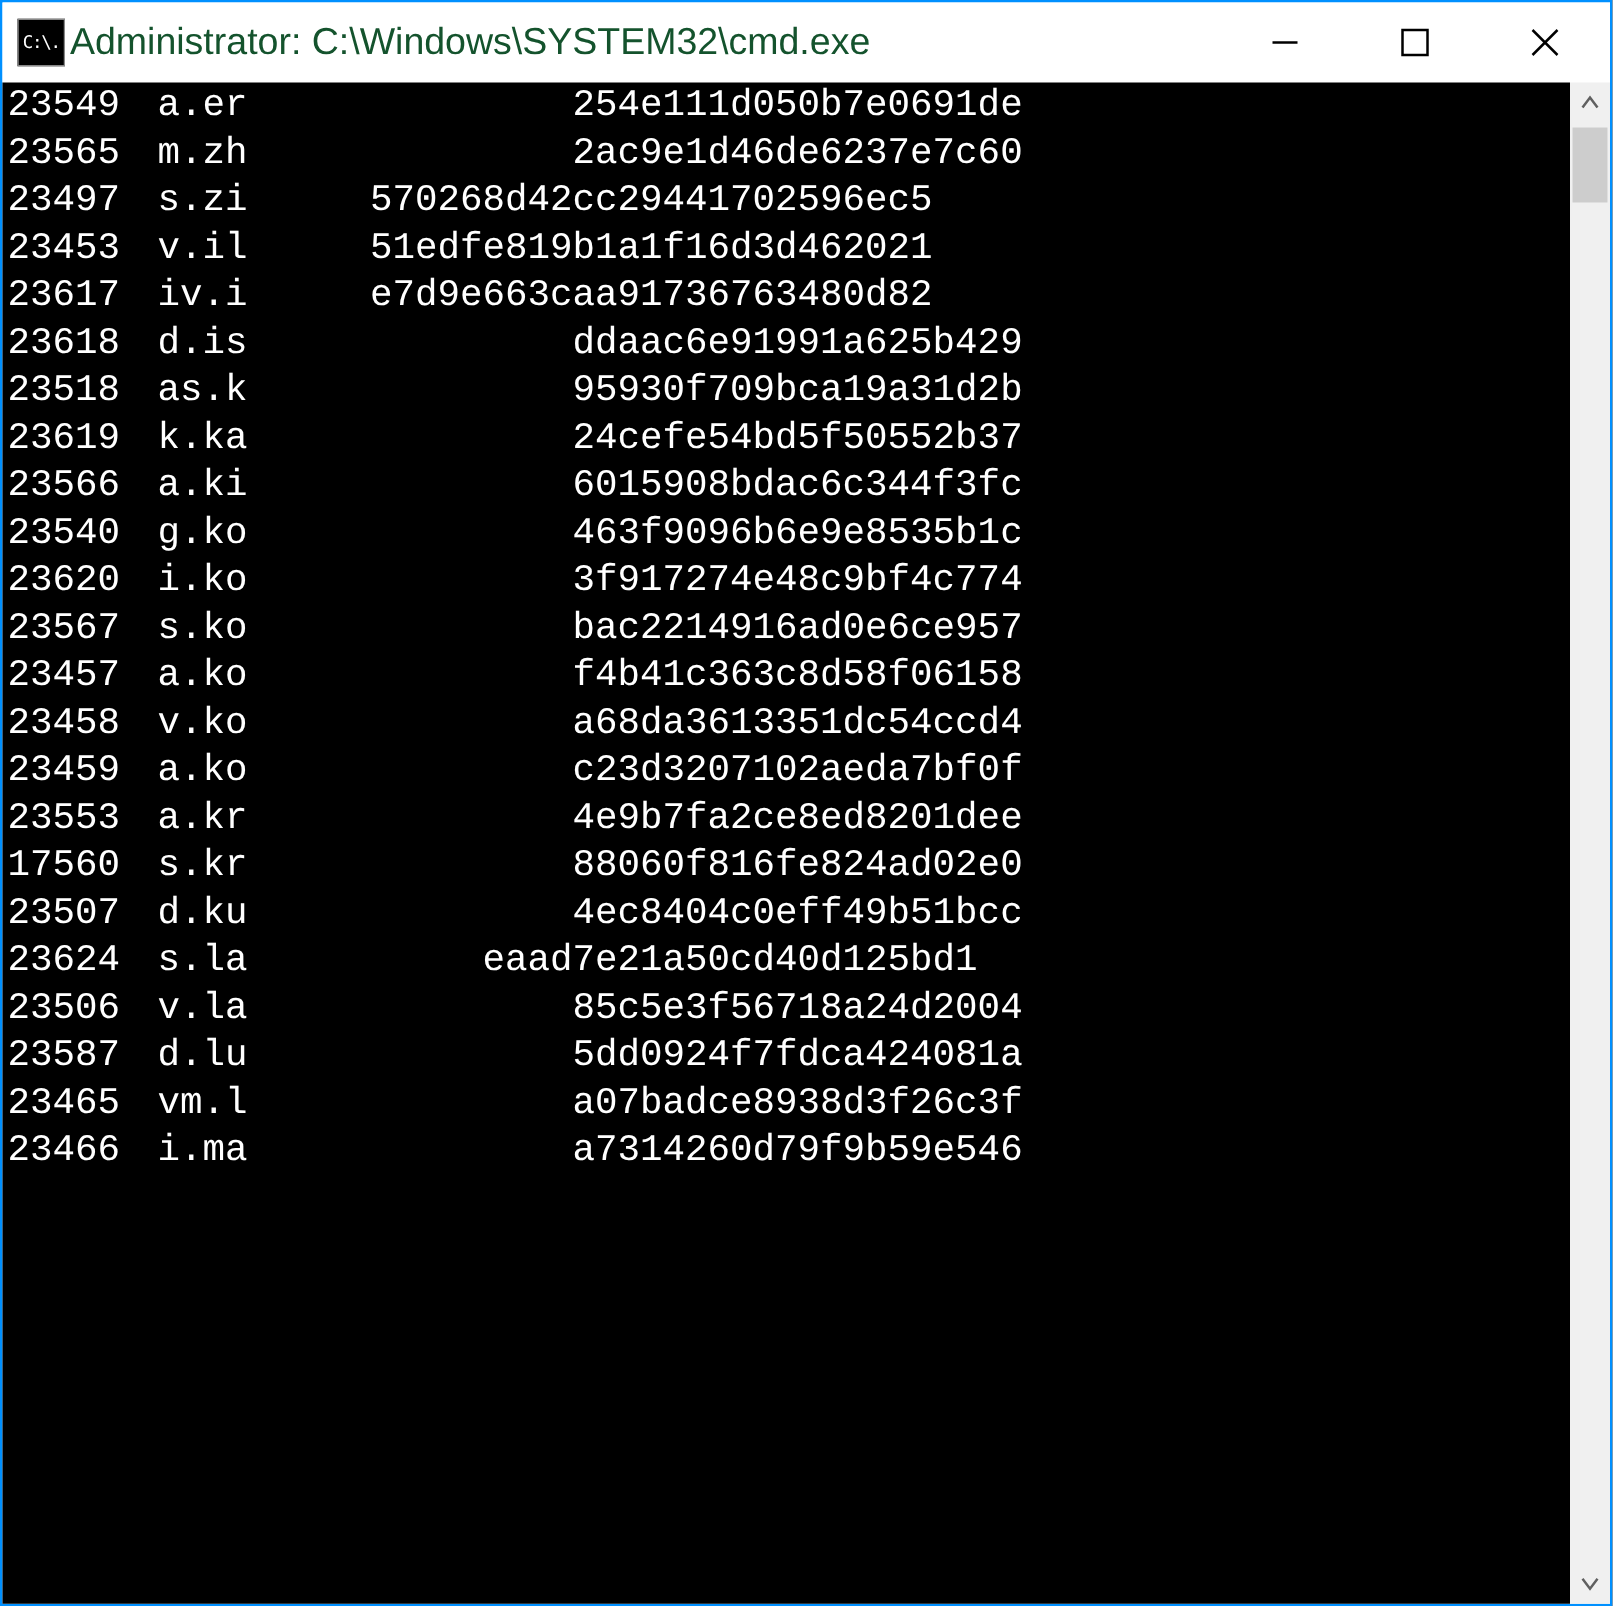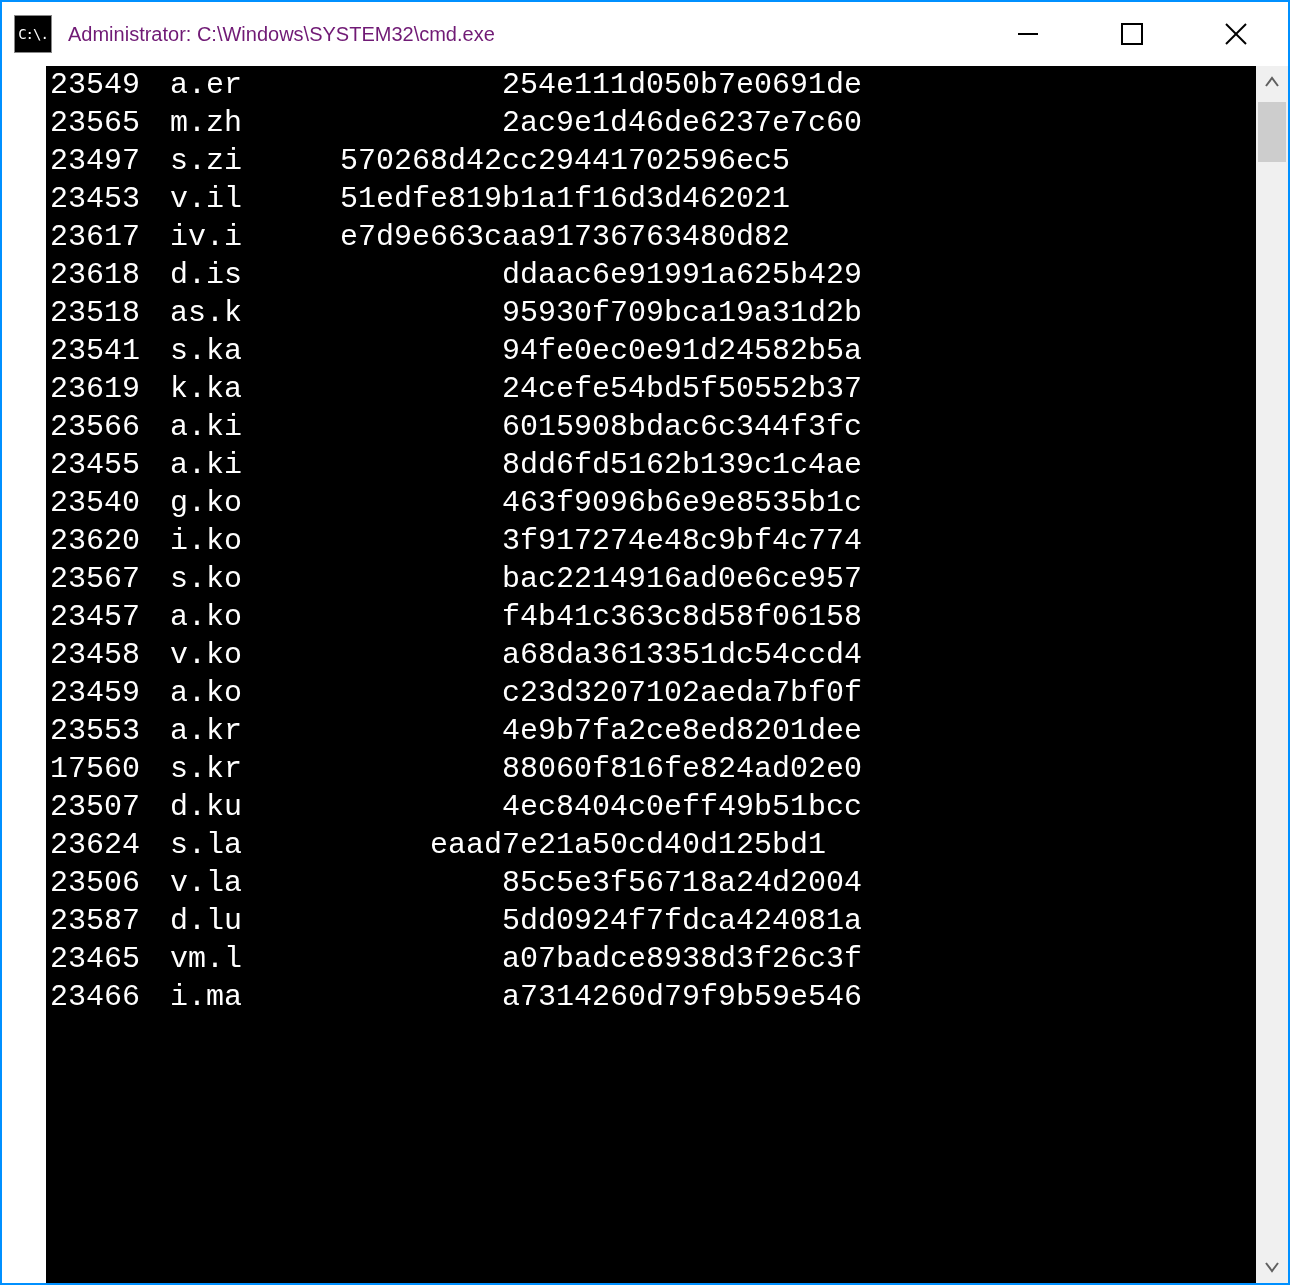--- a/index.html
+++ b/index.html
@@ -35,42 +35,41 @@
     background: #000;
     display: flex;
     align-items: center;
     justify-content: center;
     font-size: 14px;
     color: #fff;
     font-family: Consolas, monospace;
     letter-spacing: -1px;
   }
   .titlebar .title {
-    margin-left: 16px;
-    font-size: 20px;
-    color: #701a75;
+    margin-left: 4px;
+    font-size: 30px;
+    color: #14532d;
     flex: 0 0 auto;
   }
   .titlebar .spacer { flex: 1 1 auto; }
   .win-controls {
     display: flex;
     height: 100%;
   }
   .win-btn {
     width: 104px;
     display: flex;
     align-items: center;
     justify-content: center;
   }
   .win-btn svg { display: block; }
   .client {
     flex: 1 1 auto;
     display: flex;
     min-height: 0;
-    margin-left: 44px;
   }
   .terminal {
     flex: 1 1 auto;
     background: #000;
     color: #fff;
     font-family: Consolas, "Courier New", monospace;
     font-size: 30px;
     line-height: 38px;
     padding: 0 0 0 4px;
     overflow: hidden;
@@ -142,24 +141,22 @@
 
   <div class="client">
     <div class="terminal" id="terminal">
         <div class="line"><span class="col-id">23549</span><span class="col-name">a.er</span><span class="blurred">              </span><span class="col-hash">254e111d050b7e0691de</span><span class="blurred">        </span></div>
         <div class="line"><span class="col-id">23565</span><span class="col-name">m.zh</span><span class="blurred">              </span><span class="col-hash">2ac9e1d46de6237e7c60</span><span class="blurred">        </span></div>
         <div class="line"><span class="col-id">23497</span><span class="col-name">s.zi</span><span class="blurred">     </span><span class="col-hash">570268d42cc29441702596ec5</span><span class="blurred">        </span></div>
         <div class="line"><span class="col-id">23453</span><span class="col-name">v.il</span><span class="blurred">     </span><span class="col-hash">51edfe819b1a1f16d3d462021</span><span class="blurred">        </span></div>
         <div class="line"><span class="col-id">23617</span><span class="col-name">iv.i</span><span class="blurred">     </span><span class="col-hash">e7d9e663caa91736763480d82</span><span class="blurred">        </span></div>
         <div class="line"><span class="col-id">23618</span><span class="col-name">d.is</span><span class="blurred">              </span><span class="col-hash">ddaac6e91991a625b429</span><span class="blurred">        </span></div>
         <div class="line"><span class="col-id">23518</span><span class="col-name">as.k</span><span class="blurred">              </span><span class="col-hash">95930f709bca19a31d2b</span><span class="blurred">        </span></div>
-        <div class="line"><span class="col-id">23541</span><span class="col-name">s.ka</span><span class="blurred">              </span><span class="col-hash">94fe0ec0e91d24582b5a</span><span class="blurred">        </span></div>
         <div class="line"><span class="col-id">23619</span><span class="col-name">k.ka</span><span class="blurred">              </span><span class="col-hash">24cefe54bd5f50552b37</span><span class="blurred">        </span></div>
         <div class="line"><span class="col-id">23566</span><span class="col-name">a.ki</span><span class="blurred">              </span><span class="col-hash">6015908bdac6c344f3fc</span><span class="blurred">        </span></div>
-        <div class="line"><span class="col-id">23455</span><span class="col-name">a.ki</span><span class="blurred">              </span><span class="col-hash">8dd6fd5162b139c1c4ae</span><span class="blurred">        </span></div>
         <div class="line"><span class="col-id">23540</span><span class="col-name">g.ko</span><span class="blurred">              </span><span class="col-hash">463f9096b6e9e8535b1c</span><span class="blurred">        </span></div>
         <div class="line"><span class="col-id">23620</span><span class="col-name">i.ko</span><span class="blurred">              </span><span class="col-hash">3f917274e48c9bf4c774</span><span class="blurred">        </span></div>
         <div class="line"><span class="col-id">23567</span><span class="col-name">s.ko</span><span class="blurred">              </span><span class="col-hash">bac2214916ad0e6ce957</span><span class="blurred">        </span></div>
         <div class="line"><span class="col-id">23457</span><span class="col-name">a.ko</span><span class="blurred">              </span><span class="col-hash">f4b41c363c8d58f06158</span><span class="blurred">        </span></div>
         <div class="line"><span class="col-id">23458</span><span class="col-name">v.ko</span><span class="blurred">              </span><span class="col-hash">a68da3613351dc54ccd4</span><span class="blurred">        </span></div>
         <div class="line"><span class="col-id">23459</span><span class="col-name">a.ko</span><span class="blurred">              </span><span class="col-hash">c23d3207102aeda7bf0f</span><span class="blurred">        </span></div>
         <div class="line"><span class="col-id">23553</span><span class="col-name">a.kr</span><span class="blurred">              </span><span class="col-hash">4e9b7fa2ce8ed8201dee</span><span class="blurred">        </span></div>
         <div class="line"><span class="col-id">17560</span><span class="col-name">s.kr</span><span class="blurred">              </span><span class="col-hash">88060f816fe824ad02e0</span><span class="blurred">        </span></div>
         <div class="line"><span class="col-id">23507</span><span class="col-name">d.ku</span><span class="blurred">              </span><span class="col-hash">4ec8404c0eff49b51bcc</span><span class="blurred">        </span></div>
         <div class="line"><span class="col-id">23624</span><span class="col-name">s.la</span><span class="blurred">          </span><span class="col-hash">eaad7e21a50cd40d125bd1</span><span class="blurred">        </span></div>

